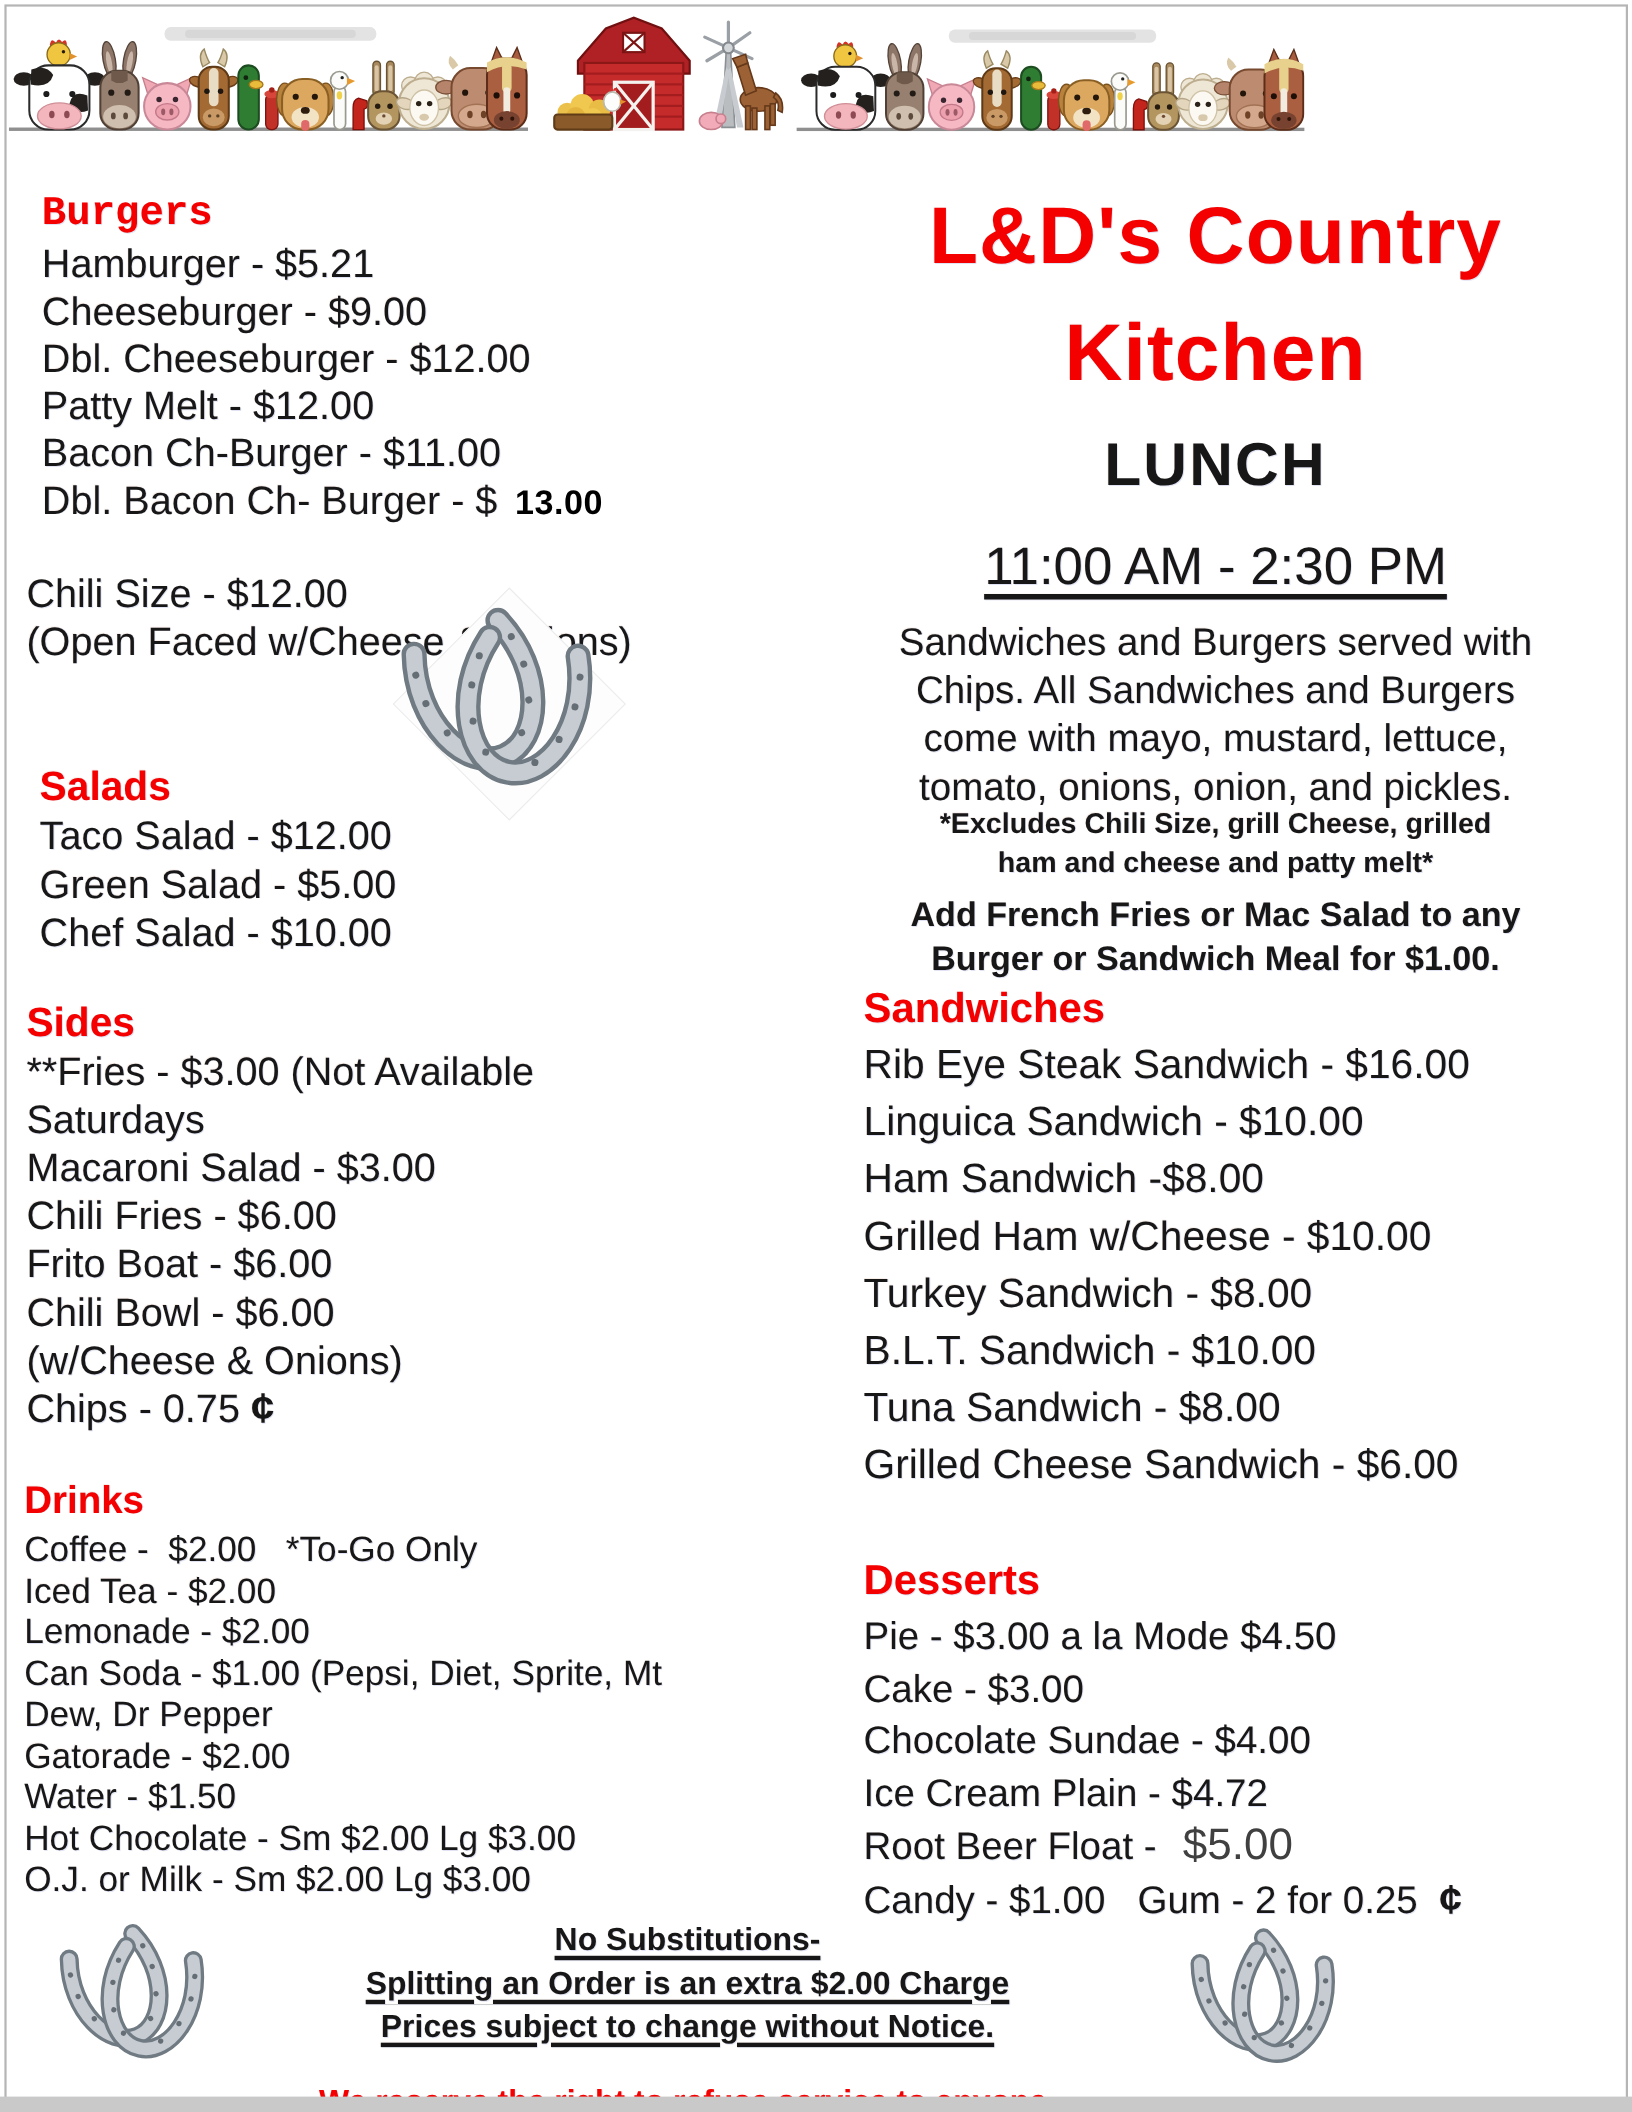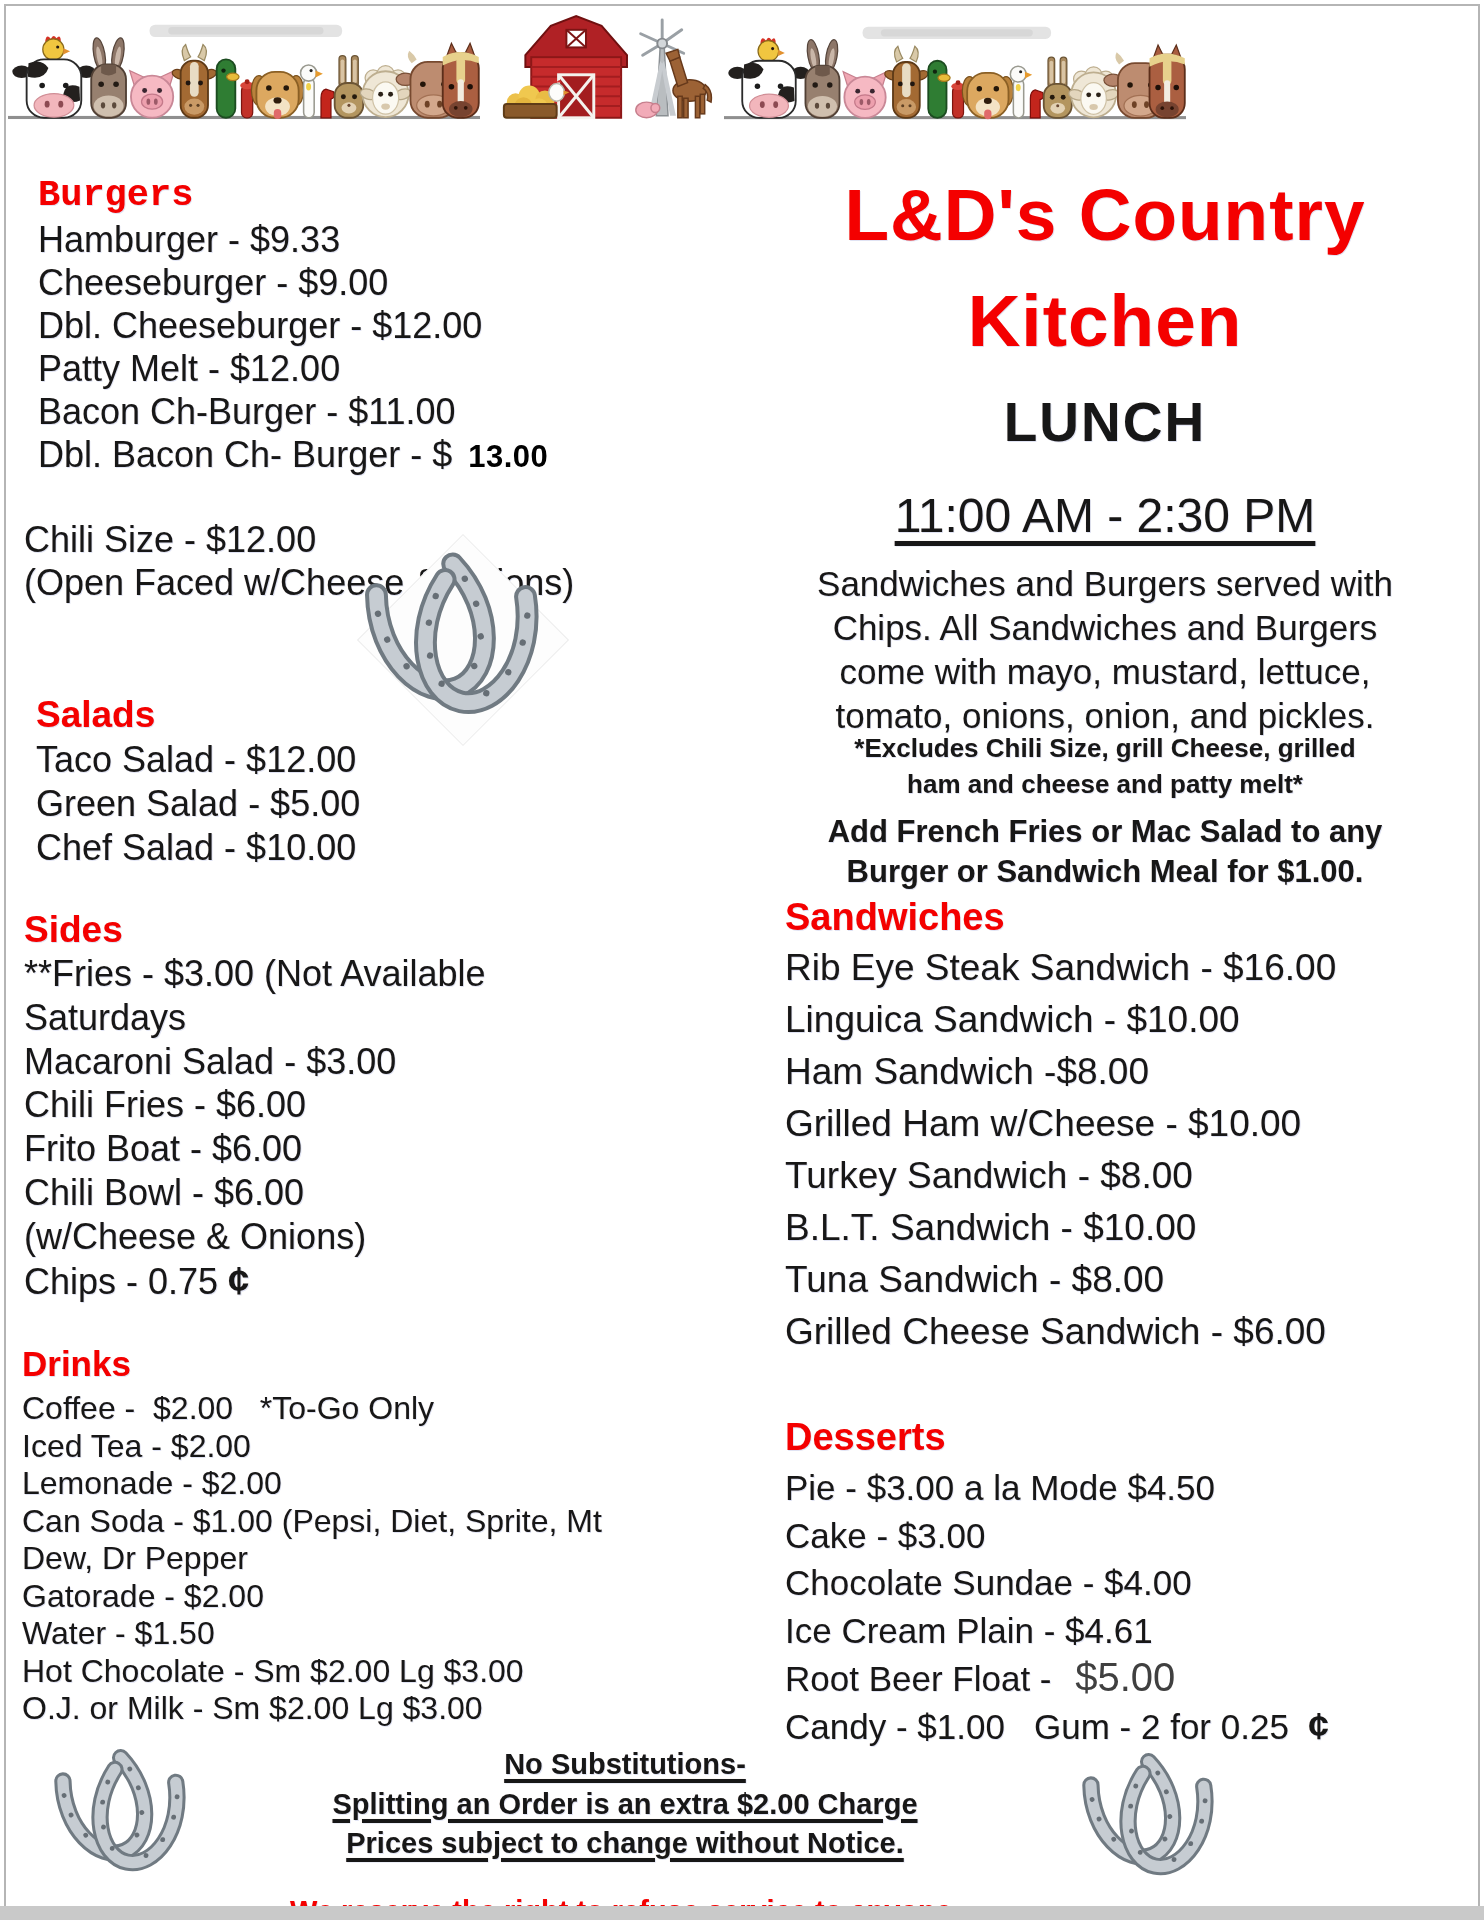--- a/index.html
+++ b/index.html
@@ -288,21 +288,21 @@
     </svg>
   <svg class="barn-svg" style="left:498px;top:6px;width:215px;height:118px" viewBox="0 0 220 120">
       <use href="#barn-scene"></use>
     </svg>
   <svg class="banner-svg" style="left:724px;top:14px;width:462px;height:110px" viewBox="0 0 760 160" preserveAspectRatio="xMidYMax meet">
       <use href="#animal-row"></use>
     </svg>
 
   <div class="sec burgers" style="left:38px;top:172px">
     <div class="heading">Burgers</div>
-    <div class="line">Hamburger - $9.33</div>
+    <div class="line">Hamburger - $5.21</div>
     <div class="line">Cheeseburger - $9.00</div>
     <div class="line">Dbl. Cheeseburger - $12.00</div>
     <div class="line">Patty Melt - $12.00</div>
     <div class="line">Bacon Ch-Burger - $11.00</div>
     <div class="line"><span>Dbl. Bacon Ch- Burger - $</span><span class="typed-price">13.00</span></div>
   </div>
 
   <div class="sec chili" style="left:24px;top:518px">
     <div class="line">Chili Size - $12.00</div>
     <div class="line">(Open Faced w/Cheese &amp; Onions)</div>
@@ -385,21 +385,21 @@
     <div class="line">B.L.T. Sandwich - $10.00</div>
     <div class="line">Tuna Sandwich - $8.00</div>
     <div class="line">Grilled Cheese Sandwich - $6.00</div>
   </div>
 
   <div class="sec desserts" style="left:785px;top:1410px">
     <div class="heading">Desserts</div>
     <div class="line">Pie - $3.00 a la Mode $4.50</div>
     <div class="line">Cake - $3.00</div>
     <div class="line">Chocolate Sundae - $4.00</div>
-    <div class="line">Ice Cream Plain - $4.61</div>
+    <div class="line">Ice Cream Plain - $4.72</div>
     <div class="line"><span>Root Beer Float - </span><span class="overlay-price">$5.00</span></div>
     <div class="line"><span>Candy - $1.00   Gum - 2 for 0.25  </span><span class="cent">¢</span></div>
   </div>
 
   <svg class="shoe-svg" style="left:52px;top:1748px;width:140px;height:130px" viewBox="-64 -64 162 140">
       <use href="#horseshoe-pair"></use>
     </svg>
   <svg class="shoe-svg" style="left:1080px;top:1752px;width:140px;height:130px" viewBox="-64 -64 162 140">
       <use href="#horseshoe-pair"></use>
     </svg>

